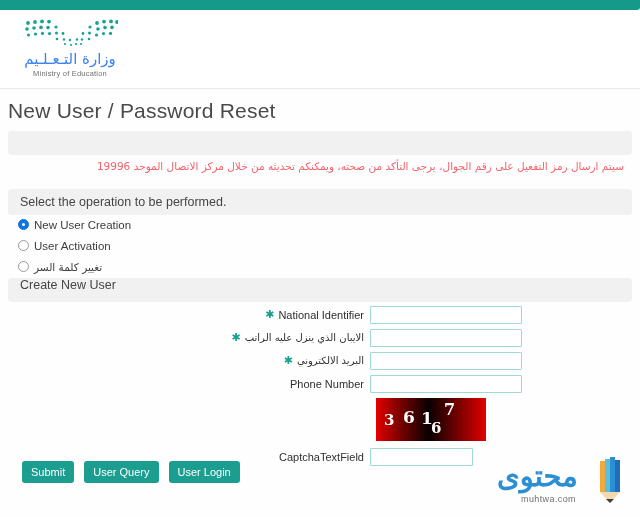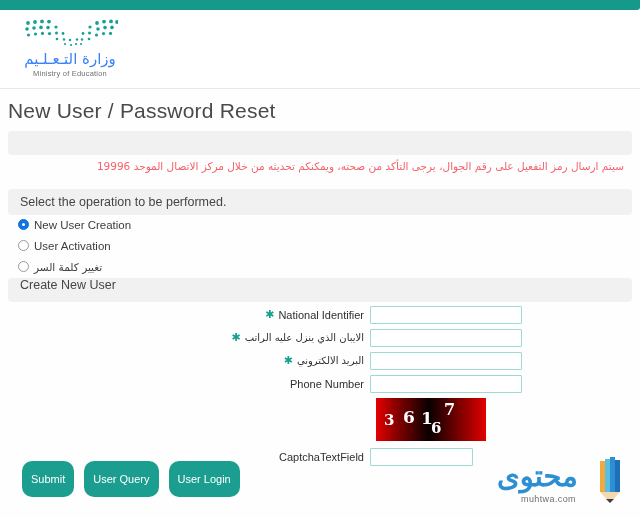--- a/index.html
+++ b/index.html
@@ -132,23 +132,23 @@
   }
   .captcha-img span {
     position: absolute; color: #ffffff; font-weight: bold;
     font-family: "DejaVu Serif", serif;
   }
 
   
   .buttons { position: absolute; top: 461px; left: 22px; display: flex; gap: 10px; }
   .btn {
     background: #1b9e8f; color: #ffffff;
-    border: none; border-radius: 10px;
+    border: none; border-radius: 3px;
     font-size: 11px; font-family: "Liberation Sans", sans-serif;
-    padding: 12px 9px; cursor: pointer; line-height: 1.1;
+    padding: 5px 9px; cursor: pointer; line-height: 1.1;
   }
 
   
   .watermark { position: absolute; left: 497px; top: 457px; width: 135px; height: 55px; }
   .wm-text {
     position: absolute; left: 0; top: 2px;
     font-size: 29px; color: #2c8fd4; direction: rtl;
     font-family: Liberation Sans, sans-serif; font-weight: bold;
     letter-spacing: -1px;
   }

